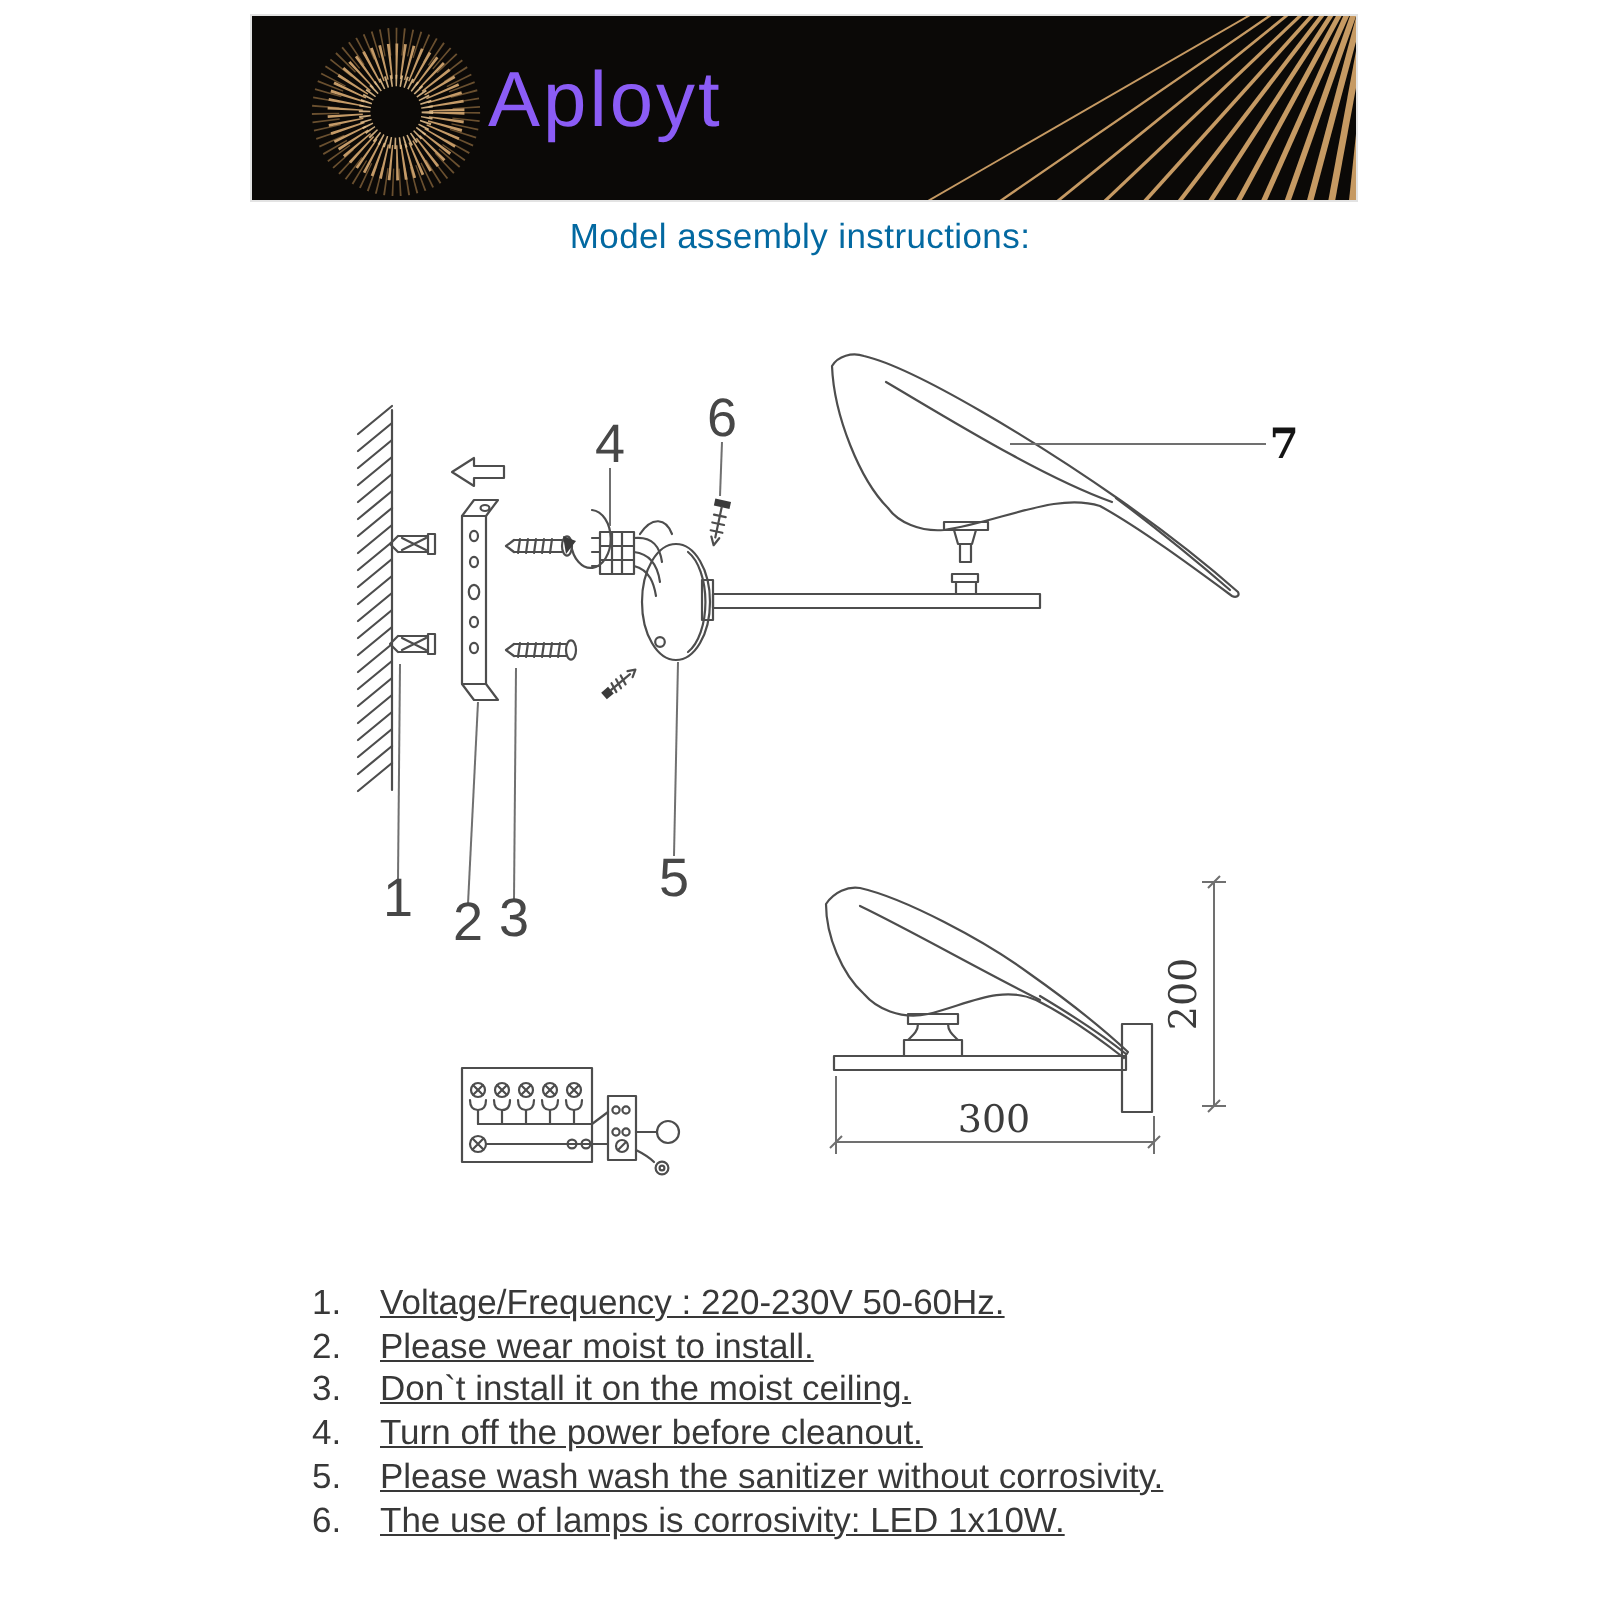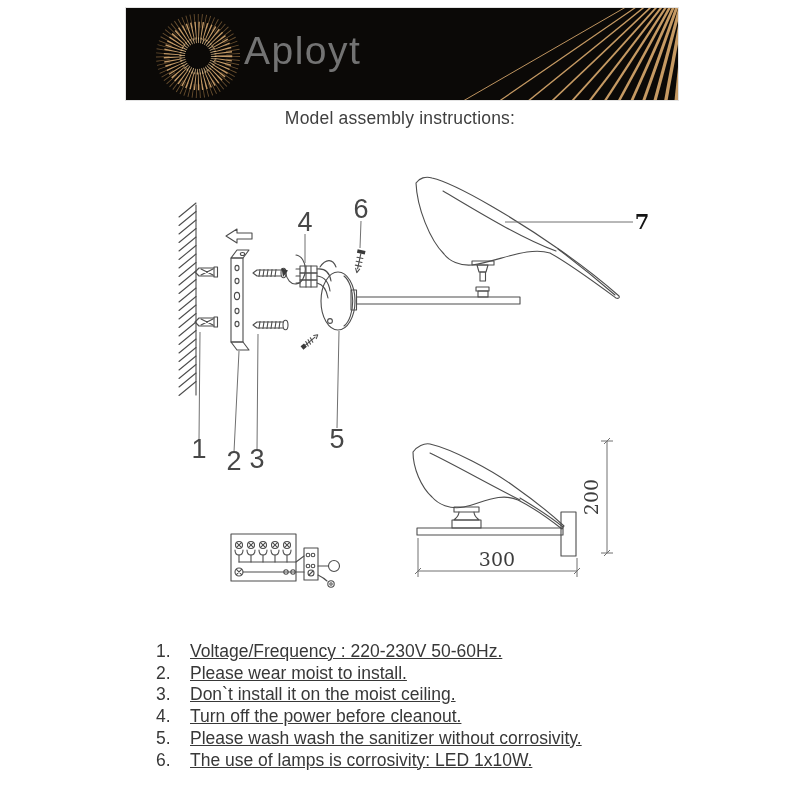--- a/index.html
+++ b/index.html
@@ -3,25 +3,25 @@
 <meta charset="utf-8">
 <style>
   html,body{margin:0;padding:0;background:#ffffff;}
   .page{position:relative;width:800px;height:800px;background:#ffffff;overflow:hidden;
         font-family:"Liberation Sans",sans-serif;}
   
   .header{position:absolute;left:126px;top:8px;width:552px;height:92px;
           background:#0b0907;overflow:hidden;box-shadow:0 0 0 1px #e3e3e3;}
   .logo{position:absolute;left:14px;top:2px;}
   .brand{position:absolute;left:118px;top:21px;font-size:39px;font-weight:400;
-         letter-spacing:1.5px;color:#737373;}
+         letter-spacing:1.5px;color:#8b5cf6;}
   .fan{position:absolute;right:0;top:0;}
   
   .title{position:absolute;left:0;top:107px;width:800px;text-align:center;
-         color:#404040;font-size:17.5px;line-height:22px;font-weight:400;letter-spacing:.2px;}
+         color:#0369a1;font-size:17.5px;line-height:22px;font-weight:400;letter-spacing:.2px;}
   
   .drawing{position:absolute;left:0;top:0;width:800px;height:800px;pointer-events:none;}
   .ln{stroke:#4d4d4d;fill:none;stroke-width:1.1;stroke-linejoin:round;stroke-linecap:round;}
   .ldr{stroke:#707070;fill:none;stroke-width:1;}
   .fillh{fill:#3a3a3a;stroke:none;}
   .pn{font-family:"Liberation Sans",sans-serif;font-size:27px;fill:#474747;text-anchor:middle;}
   .pn7{font-family:"DejaVu Serif",serif;font-size:21px;font-weight:bold;fill:#141414;text-anchor:middle;}
   .dim{font-family:"DejaVu Serif",serif;font-size:19px;fill:#3c3c3c;text-anchor:middle;}
   
   .list{position:absolute;left:156px;top:641px;width:560px;color:#383838;

